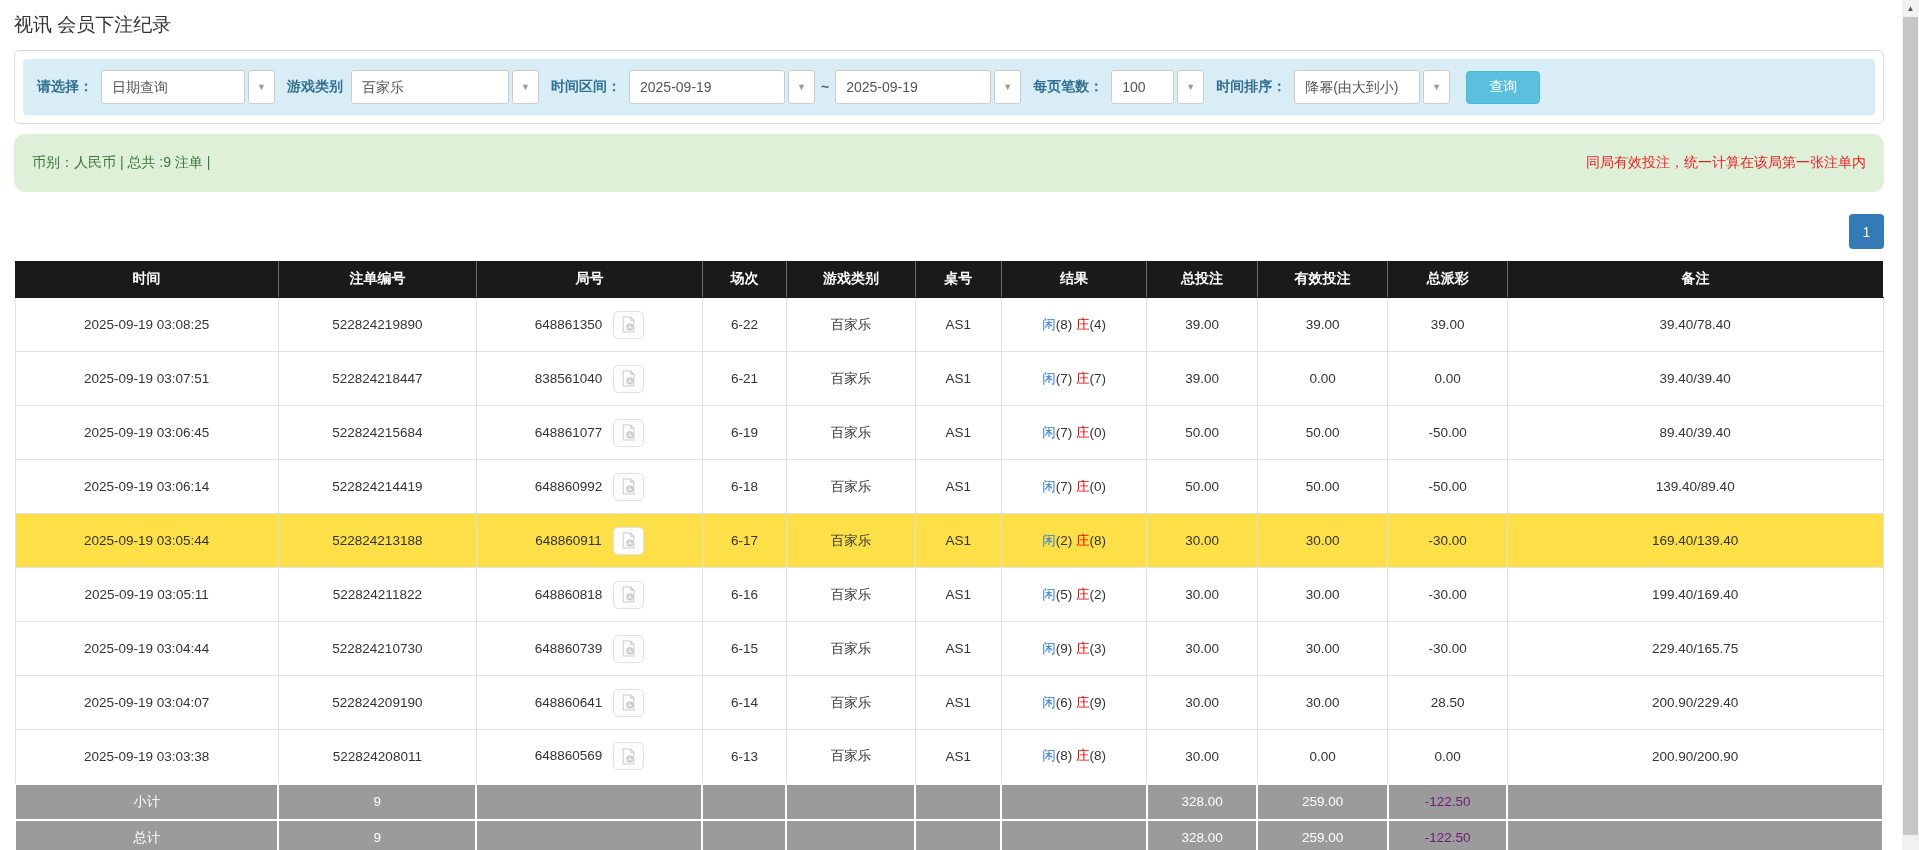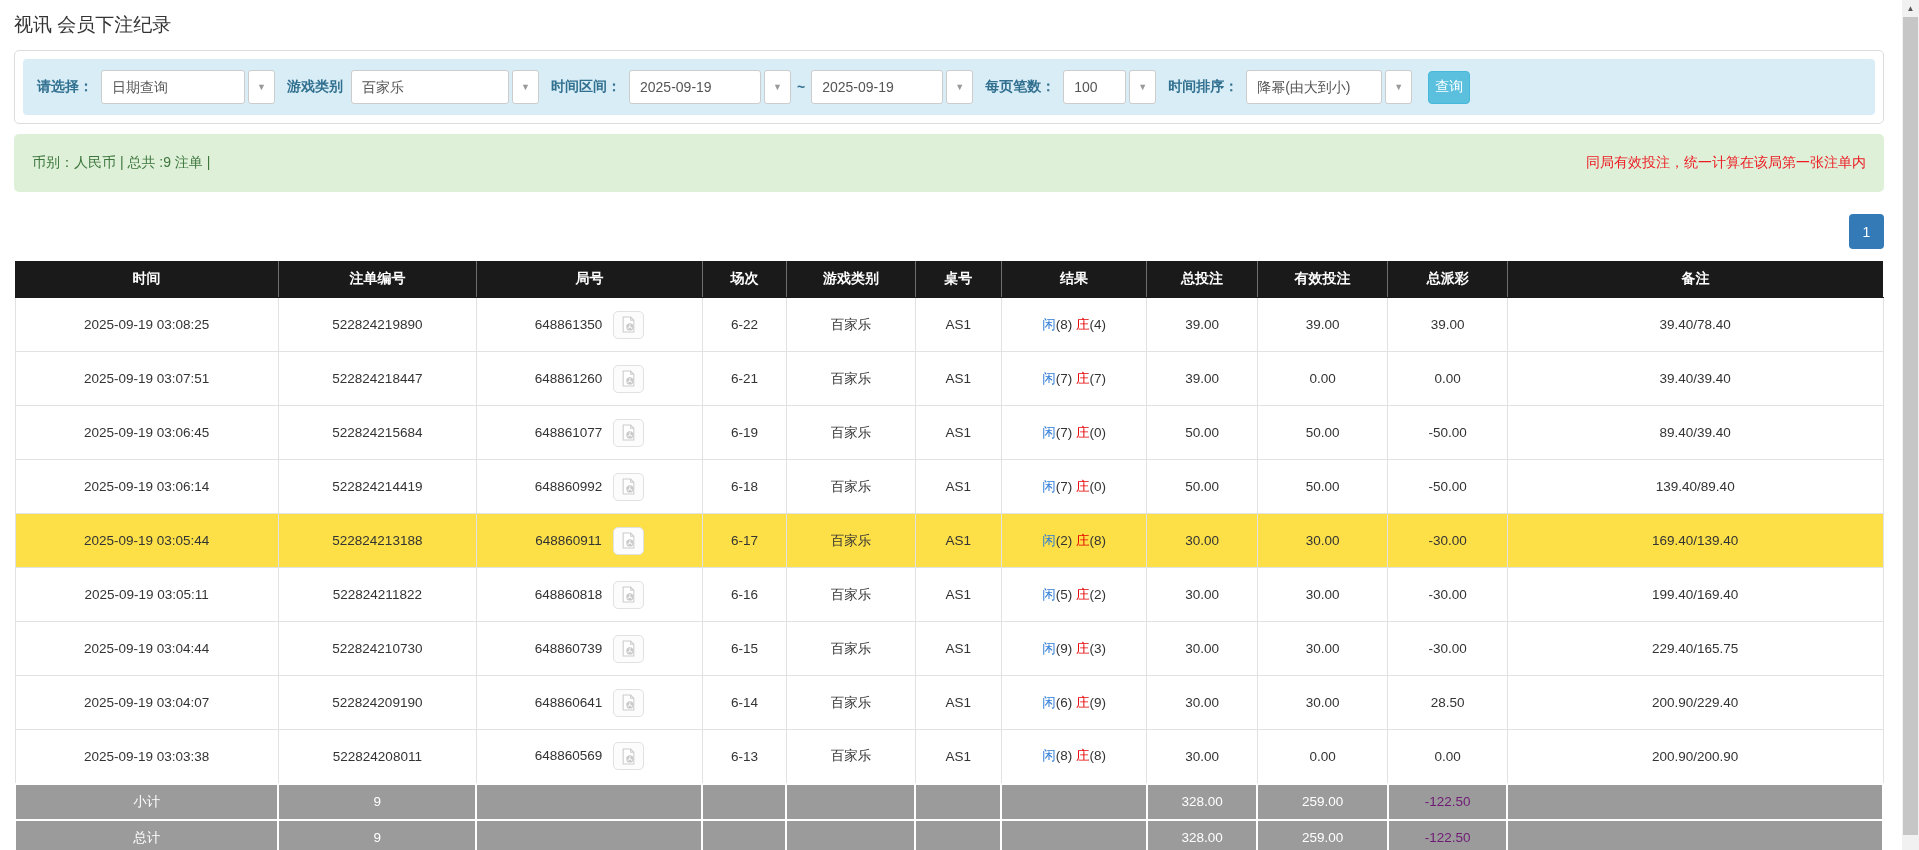--- a/index.html
+++ b/index.html
@@ -23,31 +23,31 @@
   .combo-value {
     background:#fff; border:1px solid #ccc; border-radius:3px; height:34px;
     line-height:32px; padding:0 10px; color:#555; overflow:hidden;
   }
   .combo-arrow {
     width:27px; height:34px; background:#fff; border:1px solid #ccc; border-radius:3px;
     display:flex; align-items:center; justify-content:center; color:#999; font-size:9px;
     margin-left:3px; cursor:pointer;
   }
   .tilde { color:#31708f; font-weight:bold; margin:0 6px 0 0; }
-  .w-mode { width:144px; } .w-game { width:158px; } .w-date { width:132px; }
-  .w-size { width:63px; }  .w-sort { width:136px; }
+  .w-mode { width:144px; } .w-game { width:158px; } .w-date { width:156px; }
+  .w-size { width:63px; }  .w-sort { width:126px; }
   .search-btn {
-    height:33px; padding:0 6px; background:#5bc0de; border:1px solid #46b8da;
+    height:33px; padding:0 22px; background:#5bc0de; border:1px solid #46b8da;
     border-radius:4px; color:#fff; font-size:14px; cursor:pointer;
     display:flex; align-items:center; margin-left:4px;
   }
 
   
   .summary-bar {
-    margin-top:10px; background:#dff0d8; border-radius:5px; height:58px;
+    margin-top:10px; background:#dff0d8; border-radius:11px; height:58px;
     display:flex; align-items:center; justify-content:space-between;
     padding:0 18px; font-size:14px;
   }
   .summary-left  { color:#3c763d; }
   .summary-right { color:#ed1c24; }
 
   
   .pagination { display:flex; justify-content:flex-end; margin:22px 0 12px 0; }
   .page-btn {
     width:35px; height:35px; background:#337ab7; color:#fff; border-radius:4px;
@@ -212,21 +212,21 @@
           <td>AS1</td>
           <td><span class="blue">闲</span><span class="result-num">(8)</span> <span class="red">庄</span><span class="result-num">(4)</span></td>
           <td class="blue">39.00</td>
           <td>39.00</td>
           <td>39.00</td>
           <td>39.40/78.40</td>
         </tr>
         <tr>
           <td>2025-09-19 03:07:51</td>
           <td>522824218447</td>
-          <td><span>648861260</span>
+          <td><span>838561040</span>
   <span class="vicon">
     <svg width="17" height="17" viewBox="0 0 16 16">
       <path d="M3 1h7l3 3v11H3z" fill="#ffffff" stroke="#cccccc" stroke-width="1"></path>
       <path d="M10 1v3h3" fill="none" stroke="#cccccc" stroke-width="1"></path>
       <circle cx="9.3" cy="10.3" r="3.4" fill="#c9c9c9"></circle>
       <circle cx="9.3" cy="10.3" r="0.9" fill="#ffffff"></circle>
       <circle cx="9.3" cy="8.4" r="0.7" fill="#ffffff"></circle>
       <circle cx="7.7" cy="11.2" r="0.7" fill="#ffffff"></circle>
       <circle cx="10.9" cy="11.2" r="0.7" fill="#ffffff"></circle>
     </svg>

